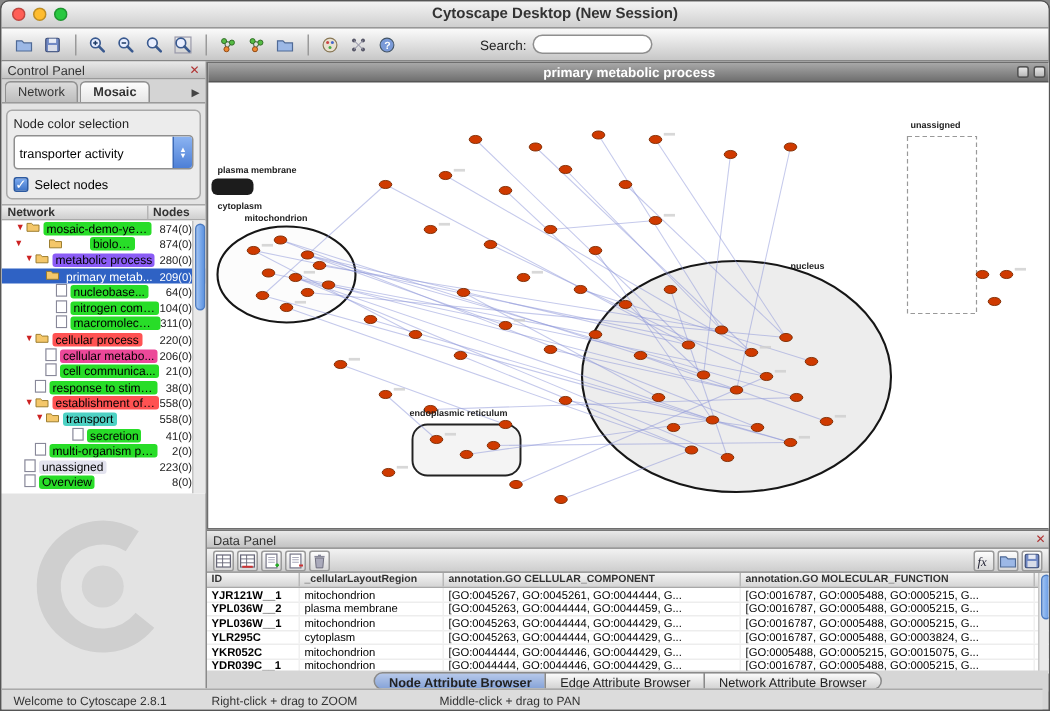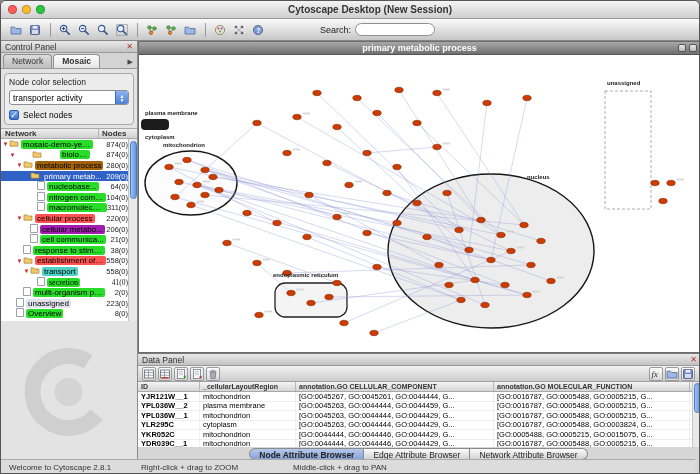--- a/index.html
+++ b/index.html
@@ -40,21 +40,21 @@
   .cp-tabs { height: 16px; display: flex; align-items: flex-end; padding: 2px 2px 0 2px;
              background: #d4d4d4; border-bottom: 1px solid #9a9a9a; gap: 1px; }
   .cp-tab { font-size: 8.5px; padding: 1px 8px 2px 8px; border: 1px solid #909090;
             border-bottom: none; border-radius: 4px 4px 0 0;
             background: linear-gradient(#dcdcdc,#bdbdbd); color: #333; }
   .cp-tab.selected { background: linear-gradient(#fdfdfd,#e6e6e6); font-weight: bold; }
   .cp-tab-arrow { margin-left: auto; font-size: 7px; color: #444; padding: 0 2px 2px 0; }
   .groupbox { margin: 4px 3px 3px 3px; border: 1px solid #a8a8a8; border-radius: 4px;
               padding: 3px 4px 4px 4px; background: #ececec; }
   .group-title { font-size: 8.5px; color: #222; margin-bottom: 3px; }
-  .dropdown { height: 15px; background: #fff; border: 1px solid #8f8f8f; border-radius: 3px;
+  .dropdown { height: 23px; background: #fff; border: 1px solid #8f8f8f; border-radius: 3px;
               display: flex; align-items: center; font-size: 8.5px; overflow: hidden; }
   .dropdown .dd-val { flex: 1; padding: 0 3px; white-space: nowrap; overflow: hidden; }
   .dd-btn { width: 13px; height: 100%; background: linear-gradient(#8cb4f2,#4d7fd6);
             border-left: 1px solid #3c6ab8; display: flex; flex-direction: column;
             align-items: center; justify-content: center; color: #fff; font-size: 5px;
             line-height: 4px; }
   .dd-btn::before { content: "▲"; } .dd-btn::after { content: "▼"; }
   .cb-row { display: flex; align-items: center; gap: 4px; margin-top: 5px; font-size: 8.5px; }
   .cb { width: 10px; height: 10px; border: 1px solid #2d5aa0; border-radius: 2px;
         background: linear-gradient(#7cabf0,#3f74c8); color: #fff; font-size: 9px;
@@ -272,42 +272,42 @@
         <span class="cb"></span>
         <span>Select nodes</span>
       </div>
     </div>
     <div class="tree-header">
       <span>Network</span>
       <span>Nodes</span>
     </div>
     <div class="tree-wrap">
       <div>
-          <div class="tree-row" style="padding-left: 1px;">
+          <div class="tree-row" style="padding-left: 9px;">
             <span class="tr-arrow">▼</span>
             <span class="tr-icon"><svg width="10" height="8" viewBox="0 0 12 10">
                 <path d="M1 2.4 L4.8 2.4 L6.2 3.8 L11 3.8 L11 9 L1 9 Z" fill="#f4c76a" stroke="#9a7a2a" stroke-width="0.8"></path>
               </svg></span>
             <span class="tr-label" style="background: rgb(40, 221, 40);">mosaic-demo-yeast</span>
             <span class="tr-count">874(0)</span>
           </div>
           <div class="tree-row" style="padding-left: 8px; gap: 16px;">
             <span class="tr-arrow">▼</span>
             <span class="tr-icon"><svg width="10" height="8" viewBox="0 0 12 10">
                 <path d="M1 2.4 L4.8 2.4 L6.2 3.8 L11 3.8 L11 9 L1 9 Z" fill="#f4c76a" stroke="#9a7a2a" stroke-width="0.8"></path>
               </svg></span>
             <span class="tr-label" style="background: rgb(40, 221, 40);">biological_process</span>
             <span class="tr-count">874(0)</span>
           </div>
           <div class="tree-row" style="padding-left: 15px;">
             <span class="tr-arrow">▼</span>
             <span class="tr-icon"><svg width="10" height="8" viewBox="0 0 12 10">
                 <path d="M1 2.4 L4.8 2.4 L6.2 3.8 L11 3.8 L11 9 L1 9 Z" fill="#f4c76a" stroke="#9a7a2a" stroke-width="0.8"></path>
               </svg></span>
-            <span class="tr-label" style="background: #a16207;">metabolic process</span>
+            <span class="tr-label" style="background: #8b5cf6;">metabolic process</span>
             <span class="tr-count">280(0)</span>
           </div>
           <div class="tree-row sel" style="padding-left: 22px;">
             <span class="tr-arrow"></span>
             <span class="tr-icon"><svg width="10" height="8" viewBox="0 0 12 10">
                 <path d="M1 2.4 L4.8 2.4 L6.2 3.8 L11 3.8 L11 9 L1 9 Z" fill="#f4c76a" stroke="#9a7a2a" stroke-width="0.8"></path>
               </svg></span>
             <span class="tr-label" style="background: transparent;">primary metab...</span>
             <span class="tr-count">209(0)</span>
           </div>
@@ -341,21 +341,21 @@
                 <path d="M1 2.4 L4.8 2.4 L6.2 3.8 L11 3.8 L11 9 L1 9 Z" fill="#f4c76a" stroke="#9a7a2a" stroke-width="0.8"></path>
               </svg></span>
             <span class="tr-label" style="background: rgb(255, 82, 82);">cellular process</span>
             <span class="tr-count">220(0)</span>
           </div>
           <div class="tree-row" style="padding-left: 22px;">
             <span class="tr-arrow"></span>
             <span class="tr-icon"><svg width="8" height="9" viewBox="0 0 8 9">
                 <rect x="0.6" y="0.6" width="6.8" height="7.8" fill="#fff" stroke="#889" stroke-width="0.8"></rect>
               </svg></span>
-            <span class="tr-label" style="background: #a21caf;">cellular metabo...</span>
+            <span class="tr-label" style="background: #ec4899;">cellular metabo...</span>
             <span class="tr-count">206(0)</span>
           </div>
           <div class="tree-row" style="padding-left: 22px;">
             <span class="tr-arrow"></span>
             <span class="tr-icon"><svg width="8" height="9" viewBox="0 0 8 9">
                 <rect x="0.6" y="0.6" width="6.8" height="7.8" fill="#fff" stroke="#889" stroke-width="0.8"></rect>
               </svg></span>
             <span class="tr-label" style="background: rgb(40, 221, 40);">cell communica...</span>
             <span class="tr-count">21(0)</span>
           </div>
@@ -376,21 +376,21 @@
             <span class="tr-count">558(0)</span>
           </div>
           <div class="tree-row" style="padding-left: 22px;">
             <span class="tr-arrow">▼</span>
             <span class="tr-icon"><svg width="10" height="8" viewBox="0 0 12 10">
                 <path d="M1 2.4 L4.8 2.4 L6.2 3.8 L11 3.8 L11 9 L1 9 Z" fill="#f4c76a" stroke="#9a7a2a" stroke-width="0.8"></path>
               </svg></span>
             <span class="tr-label" style="background: rgb(78, 210, 196);">transport</span>
             <span class="tr-count">558(0)</span>
           </div>
-          <div class="tree-row" style="padding-left: 29px; font-family: Liberation Serif, serif;">
+          <div class="tree-row" style="padding-left: 40px;">
             <span class="tr-arrow"></span>
             <span class="tr-icon"><svg width="8" height="9" viewBox="0 0 8 9">
                 <rect x="0.6" y="0.6" width="6.8" height="7.8" fill="#fff" stroke="#889" stroke-width="0.8"></rect>
               </svg></span>
             <span class="tr-label" style="background: rgb(40, 221, 40);">secretion</span>
             <span class="tr-count">41(0)</span>
           </div>
           <div class="tree-row" style="padding-left: 15px;">
             <span class="tr-arrow"></span>
             <span class="tr-icon"><svg width="8" height="9" viewBox="0 0 8 9">

